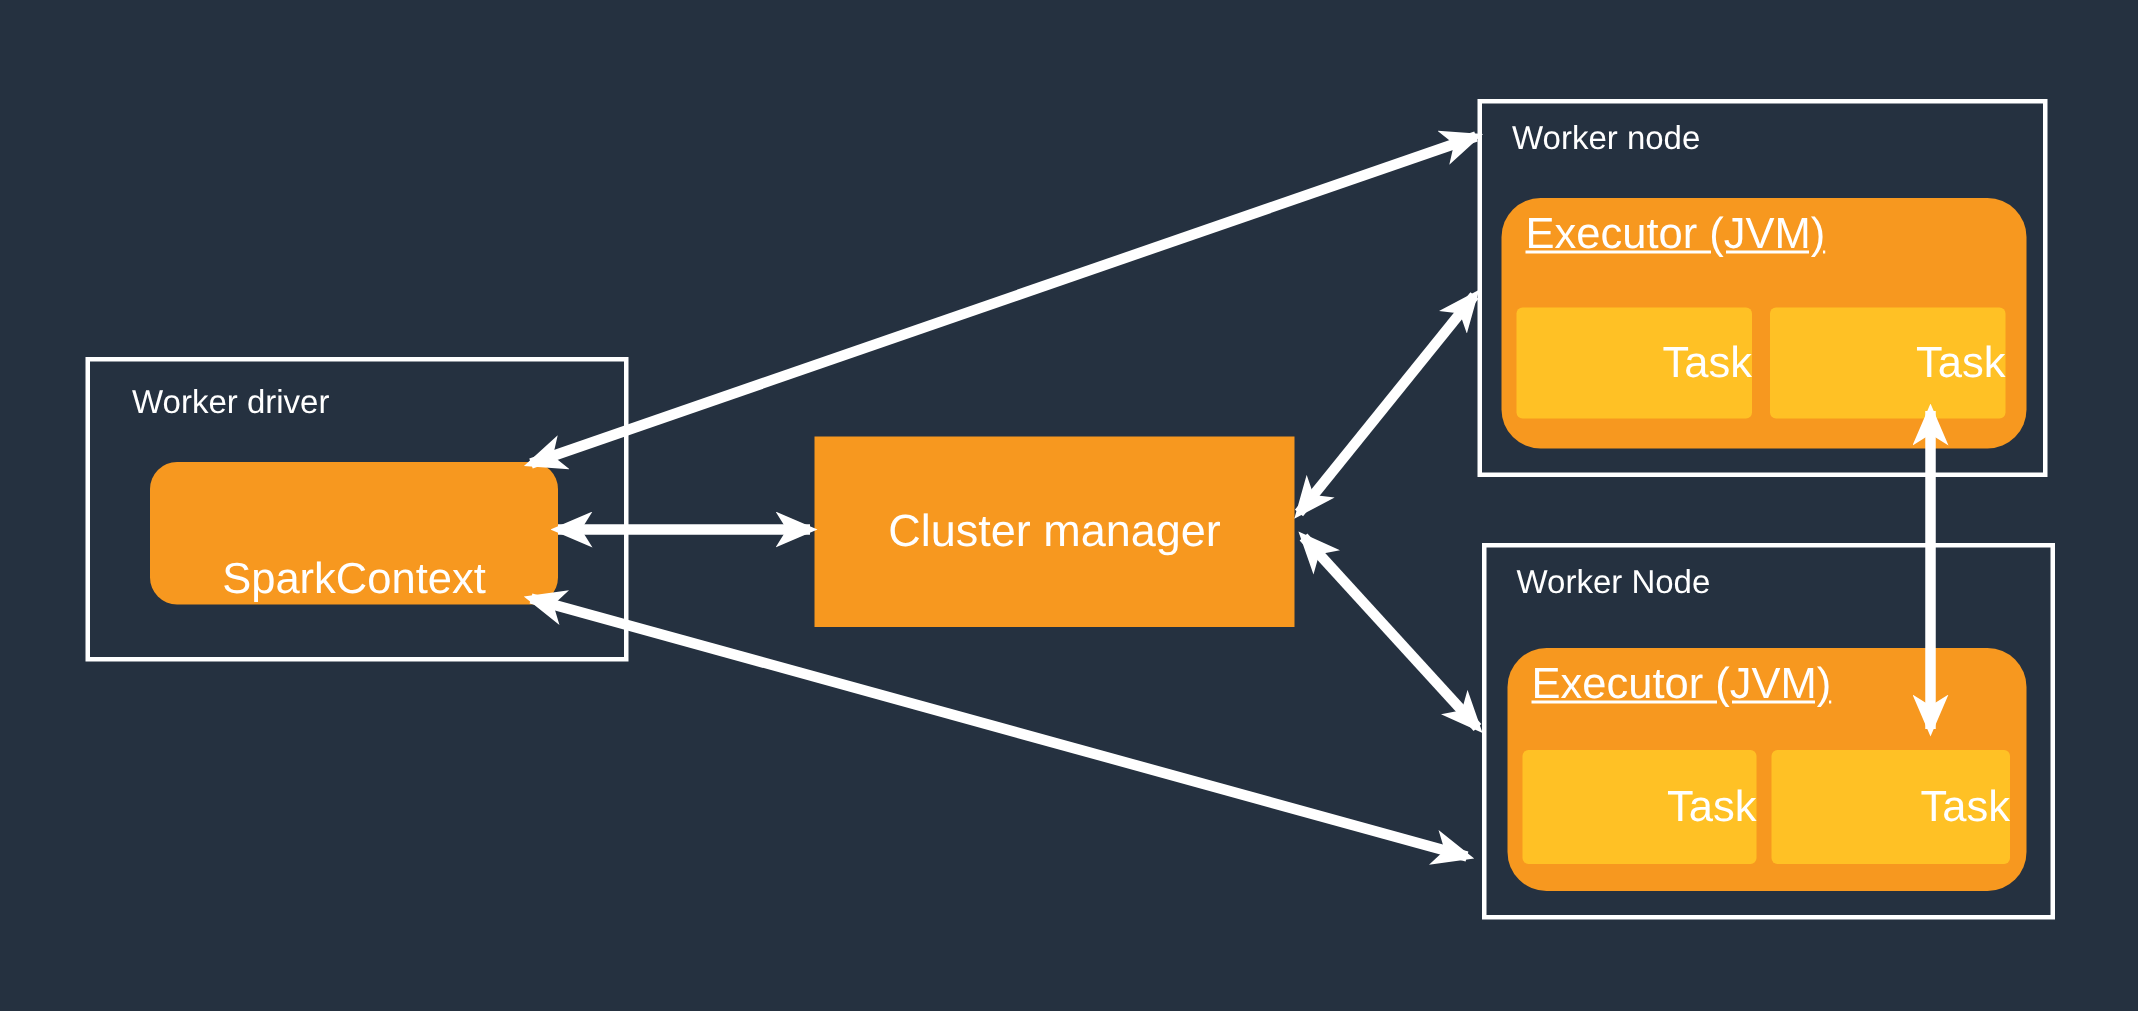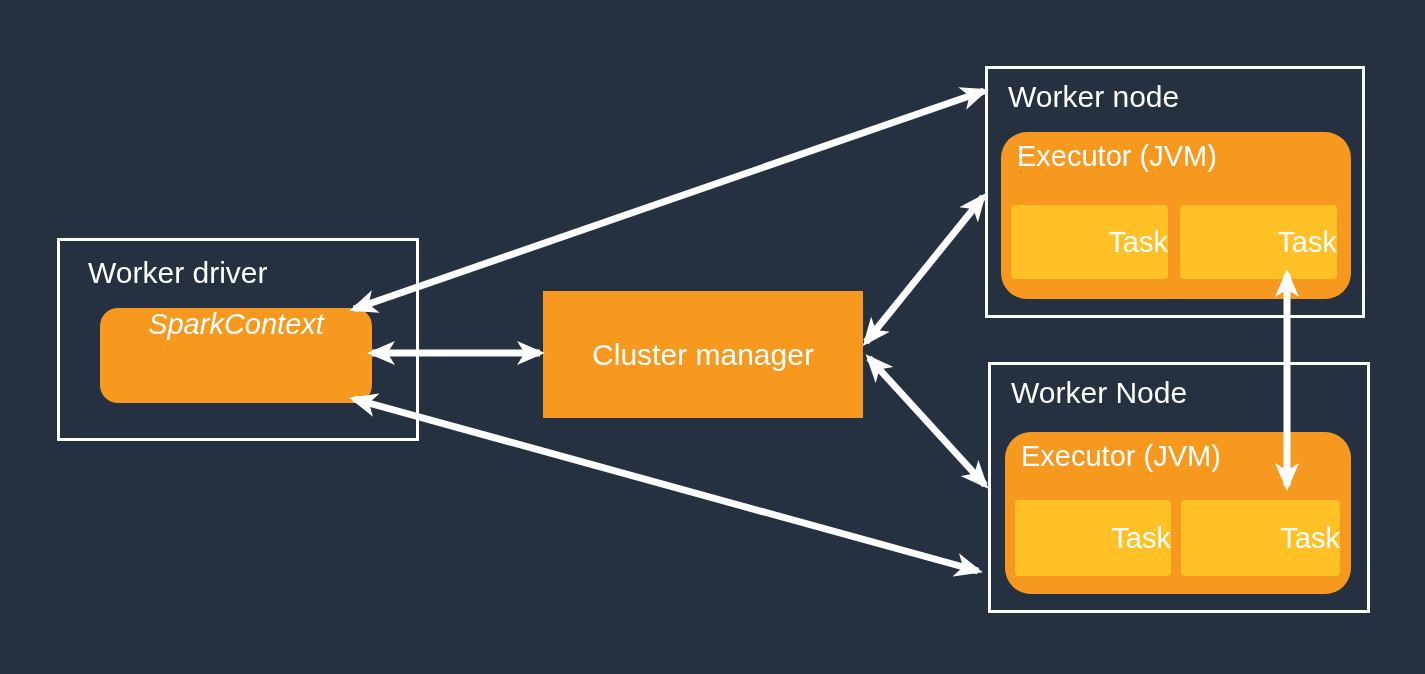--- a/index.html
+++ b/index.html
@@ -18,32 +18,31 @@
     font-family:"Liberation Sans", sans-serif;
     color:var(--text);
   }
   .outline-box{
     position:absolute;
     border:3px solid var(--line);
     box-sizing:border-box;
     background:transparent;
   }
   .box-label{
-    font-size:30px;
+    font-size:22px;
     line-height:1.2;
     white-space:nowrap;
   }
   .spark-driver{left:57px;top:238px;width:362px;height:203px;}
   .spark-driver .box-label{padding:14px 0 0 28px;}
   .spark-context{
     position:absolute;left:40px;top:67px;width:272px;height:95px;
     background:var(--orange);border-radius:18px;
-    display:flex;align-items:flex-start;justify-content:center;
+    display:flex;align-items:flex-end;justify-content:center;
     font-size:29px;
-    font-style:italic;
   }
   .cluster-manager{
     position:absolute;left:543px;top:291px;width:320px;height:127px;
     background:var(--orange);
     display:flex;align-items:center;justify-content:center;
     font-size:30px;
   }
   .worker-top{left:985px;top:66px;width:380px;height:252px;}
   .worker-bottom{left:988px;top:362px;width:382px;height:251px;}
   .worker-top .box-label,
@@ -53,20 +52,21 @@
     background:var(--orange);
     border-radius:26px;
     box-sizing:border-box;
   }
   .worker-top .executor{left:13px;top:63px;width:350px;height:167px;}
   .worker-bottom .executor{left:14px;top:67px;width:346px;height:162px;}
   .executor-label{
     font-size:29px;
     padding:8px 0 0 16px;
     white-space:nowrap;
+    text-decoration:underline;
   }
   .task{
     position:absolute;
     background:var(--amber);
     border-radius:4px;
     display:flex;align-items:center;justify-content:flex-end;
     font-size:29px;
   }
   .worker-top .task-1{left:10px;top:73px;width:157px;height:74px;}
   .worker-top .task-2{left:179px;top:73px;width:157px;height:74px;}

